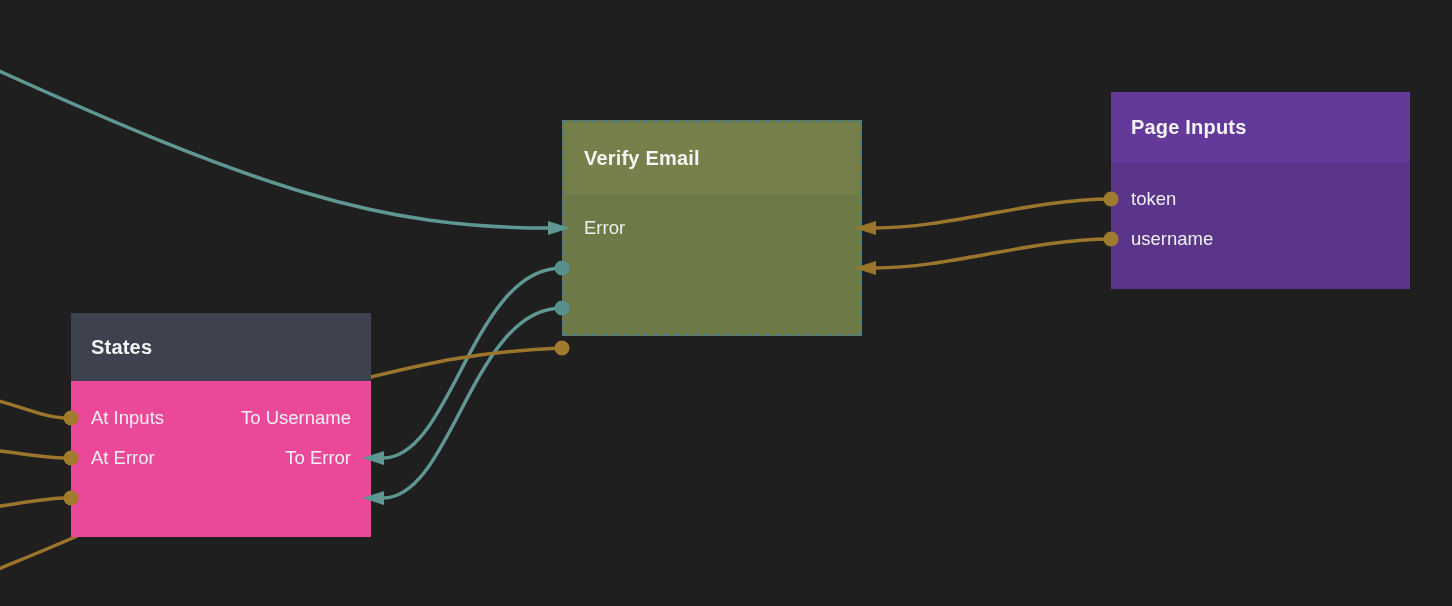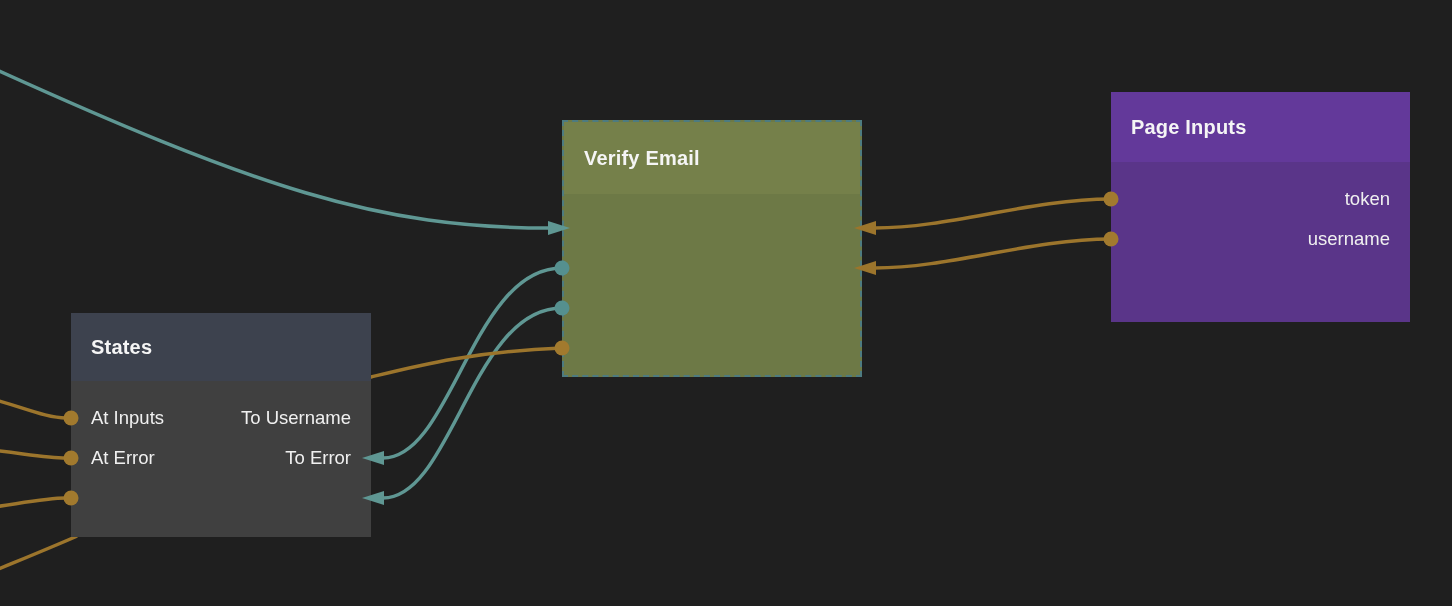--- a/index.html
+++ b/index.html
@@ -17,38 +17,38 @@
     color:#f1f1f1;
   }
   .node-header{
     display:flex;align-items:center;
     padding-left:20px;
     font-size:20px;font-weight:600;letter-spacing:.2px;
     color:#f5f5f5;
   }
   .ports{display:block;}
   .port-row{
-    height:40px;display:flex;align-items:center;justify-content:flex-end;
+    height:40px;display:flex;align-items:center;justify-content:flex-start;
     padding:0 20px;
     font-size:18.5px;font-weight:400;color:#f0f0f0;
   }
   .port-label{white-space:nowrap;}
   .port-label.right{margin-left:auto;text-align:right;}
 
   
   #node-verify-email{
-    left:562px;top:120px;width:300px;height:257px;
+    left:562px;top:120px;width:300px;height:216px;
     border:2px dashed #4d7b80;
   }
   #node-verify-email .node-header{height:72px;}
   #node-verify-email .ports{padding-top:14px;}
 
   
   #node-page-inputs{
-    left:1111px;top:92px;width:299px;height:230px;
+    left:1111px;top:92px;width:299px;height:197px;
   }
   #node-page-inputs .node-header{height:70px;}
   #node-page-inputs .ports{padding-top:17px;}
 
   
   #node-states{
     left:71px;top:313px;width:300px;height:224px;
   }
   #node-states .node-header{height:68px;}
   #node-states .ports{padding-top:17px;}
@@ -70,38 +70,41 @@
     <path class="wire" d="M -20 396 C 16 404 44 418 66 418" stroke="#9c752c"></path>
     <path class="wire" d="M -20 449 C 16 452 44 458 66 458" stroke="#9c752c"></path>
     <path class="wire" d="M -20 509 C 18 504 44 498 66 498" stroke="#9c752c"></path>
   </svg>
 
   <div class="node" id="node-verify-email" style="background: rgb(109, 121, 70); border-color: rgb(77, 123, 128);">
     <div class="node-header" style="background: rgb(117, 128, 74);">
       <span class="node-title">Verify Email</span>
     </div>
     <div class="ports">
+      <div class="port-row">
+        <span class="port-label">Error</span>
+      </div>
     </div>
   </div>
 
   <div class="node" id="node-page-inputs" style="background: rgb(90, 53, 137);">
     <div class="node-header" style="background: rgb(99, 57, 154);">
       <span class="node-title">Page Inputs</span>
     </div>
     <div class="ports">
       <div class="port-row">
         <span class="port-label">token</span>
       </div>
       <div class="port-row">
         <span class="port-label">username</span>
       </div>
     </div>
   </div>
 
-  <div class="node" id="node-states" style="background: #404040;">
+  <div class="node" id="node-states" style="background: #ec4899;">
     <div class="node-header" style="background: rgb(61, 66, 78);">
       <span class="node-title">States</span>
     </div>
     <div class="ports">
       <div class="port-row">
         <span class="port-label">At Inputs</span>
         <span class="port-label right">To Username</span>
       </div>
       <div class="port-row">
         <span class="port-label">At Error</span>

